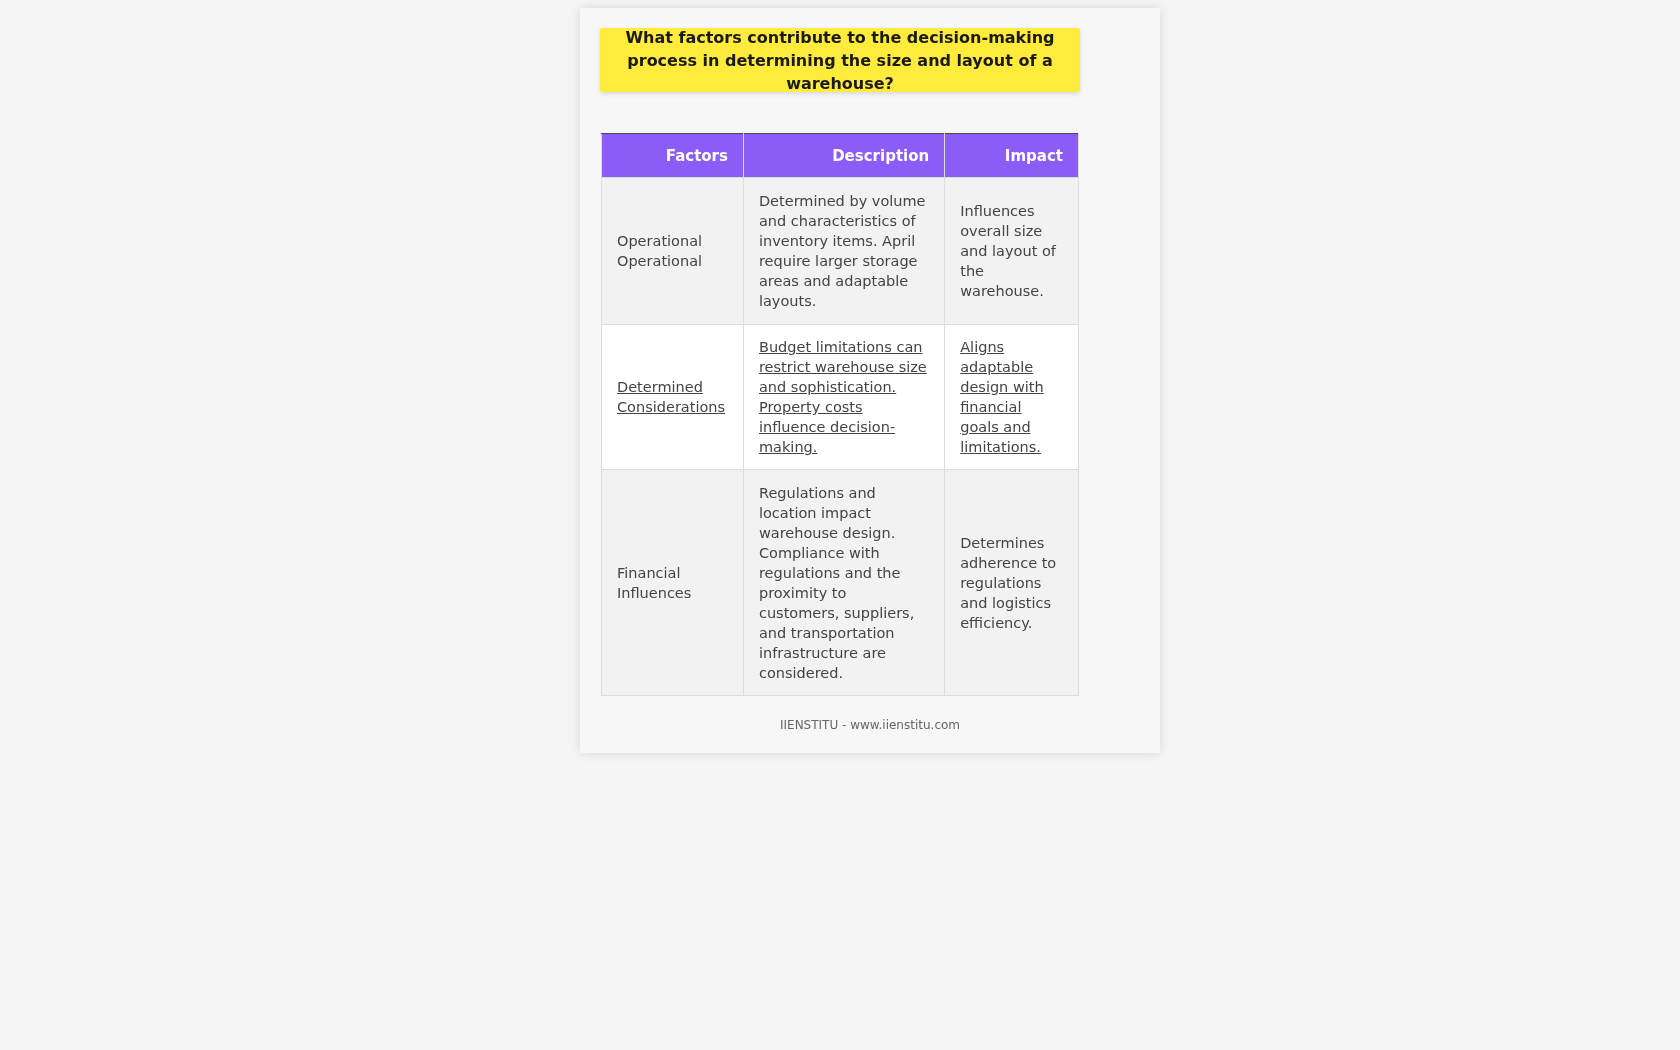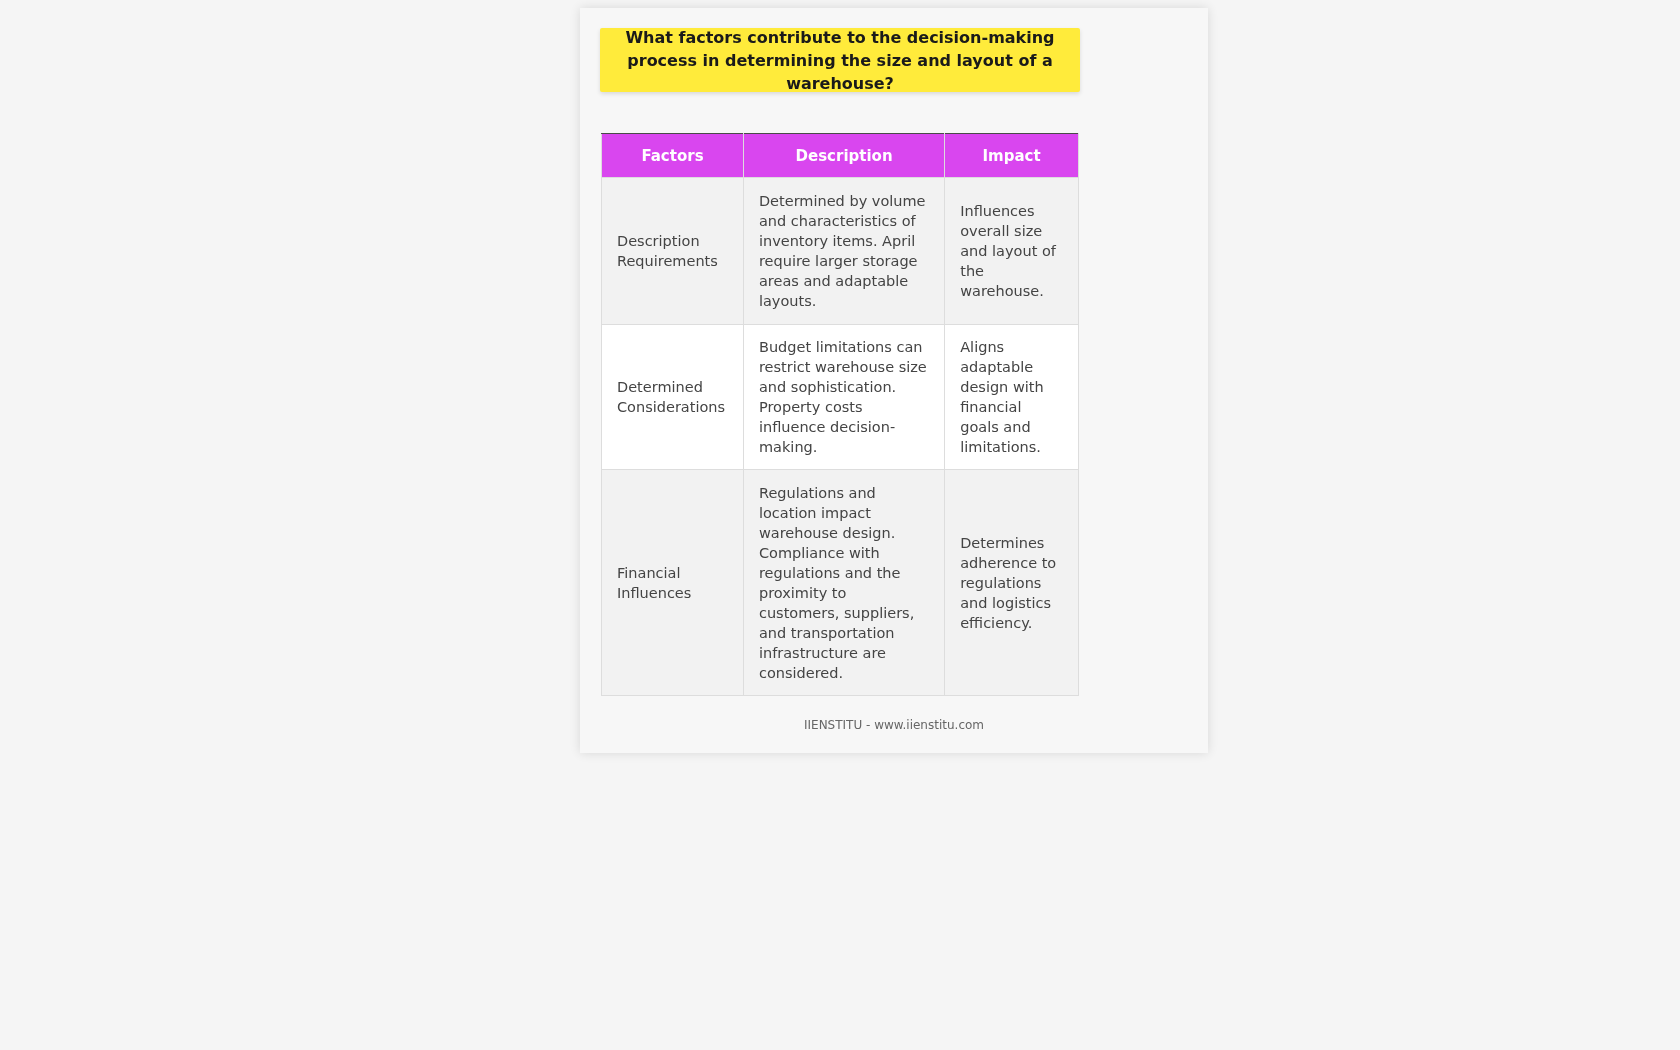--- a/index.html
+++ b/index.html
@@ -8,21 +8,21 @@
       background: #f5f5f5;
       width: 1680px;
       height: 1050px;
       overflow: hidden;
       font-family: "DejaVu Sans", "Liberation Sans", sans-serif;
     }
     .card {
       position: absolute;
       left: 580px;
       top: 8px;
-      width: 628px;
+      width: 580px;
       height: 745px;
       background: #f7f7f7;
       box-shadow: 0 0 10px rgba(0,0,0,0.12);
       box-sizing: border-box;
       padding: 20px 20px 0 20px;
     }
     .title-box {
       background: #ffeb3b;
       width: 480px;
       height: 64px;
@@ -45,43 +45,43 @@
     table {
       margin-top: 41px;
       margin-left: 1px;
       width: 478px;
       border-collapse: collapse;
       font-size: 14.5px;
       line-height: 20px;
       color: #444;
     }
     th {
-      background: #d946ef;
+      background: #8b5cf6;
       color: #fff;
-      text-align: center;
+      text-align: right;
       font-weight: bold;
       font-size: 15px;
       height: 44px;
       padding: 0 15px;
       box-sizing: border-box;
       border: 1px solid #ddd;
       border-top-color: #4a4a4a;
     }
     td {
       padding: 12px 15px;
       border: 1px solid #ddd;
       vertical-align: middle;
     }
     tr.odd td { background: #f2f2f2; }
     tr.even td { background: #ffffff; }
     .col-factors { width: 142px; }
     .col-desc { width: 202px; margin-top: 29px; }
     .col-impact { width: 134px; }
     tr.r1 td { height: 122px; }
-    tr.r2 td { height: 120px; }
+    tr.r2 td { height: 120px; text-decoration: underline; }
     tr.r3 td { height: 201px; }
     .footer {
       text-align: center;
       color: #666;
       font-size: 12px;
       margin-top: 22px;
     }
   </style>
 </head>
 <body>
@@ -94,21 +94,21 @@
   <table>
     <thead>
       <tr>
         <th class="col-factors">Factors</th>
         <th class="col-desc">Description</th>
         <th class="col-impact">Impact</th>
       </tr>
     </thead>
     <tbody>
       <tr class="odd r1">
-        <td>Description Requirements</td>
+        <td>Operational Operational</td>
         <td>Determined by volume and characteristics of inventory items. April require larger storage areas and adaptable layouts.</td>
         <td>Influences overall size and layout of the warehouse.</td>
       </tr>
       <tr class="even r2">
         <td>Determined Considerations</td>
         <td>Budget limitations can restrict warehouse size and sophistication. Property costs influence decision-making.</td>
         <td>Aligns adaptable design with financial goals and limitations.</td>
       </tr>
       <tr class="odd r3">
         <td>Financial Influences</td>

